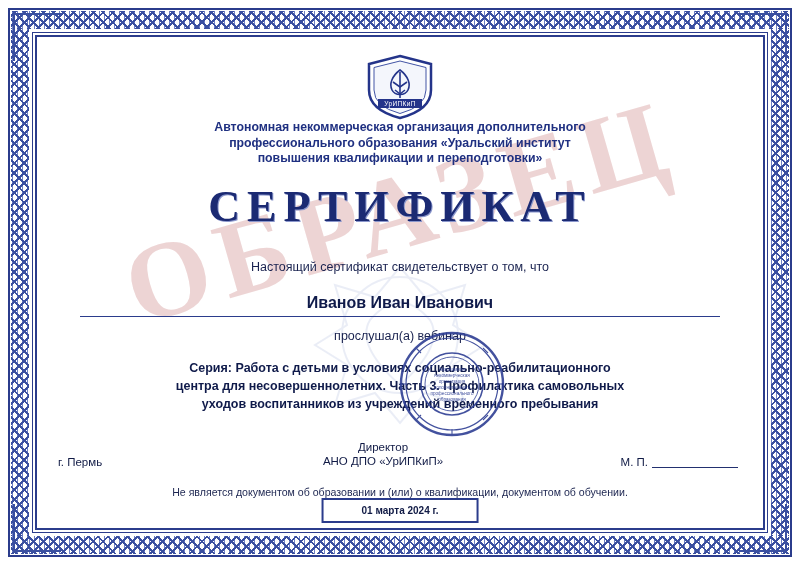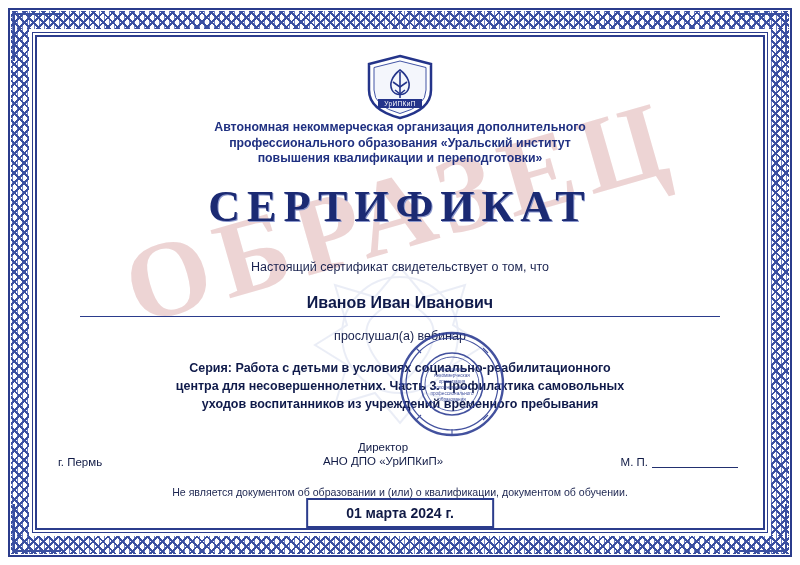--- a/index.html
+++ b/index.html
@@ -202,21 +202,21 @@
     margin-top: 18px;
   }
 
   .date-box {
     position: absolute;
     left: 50%;
     transform: translateX(-50%);
     top: 450px;
     border: 2px solid #2b3c8c;
     padding: 5px 38px;
-    font-size: 14px;
+    font-size: 10px;
     font-weight: bold;
     color: #101a45;
     background: #ffffff;
   }
 
   
   .stamp {
     position: absolute;
     left: 398px;
     top: 330px;

